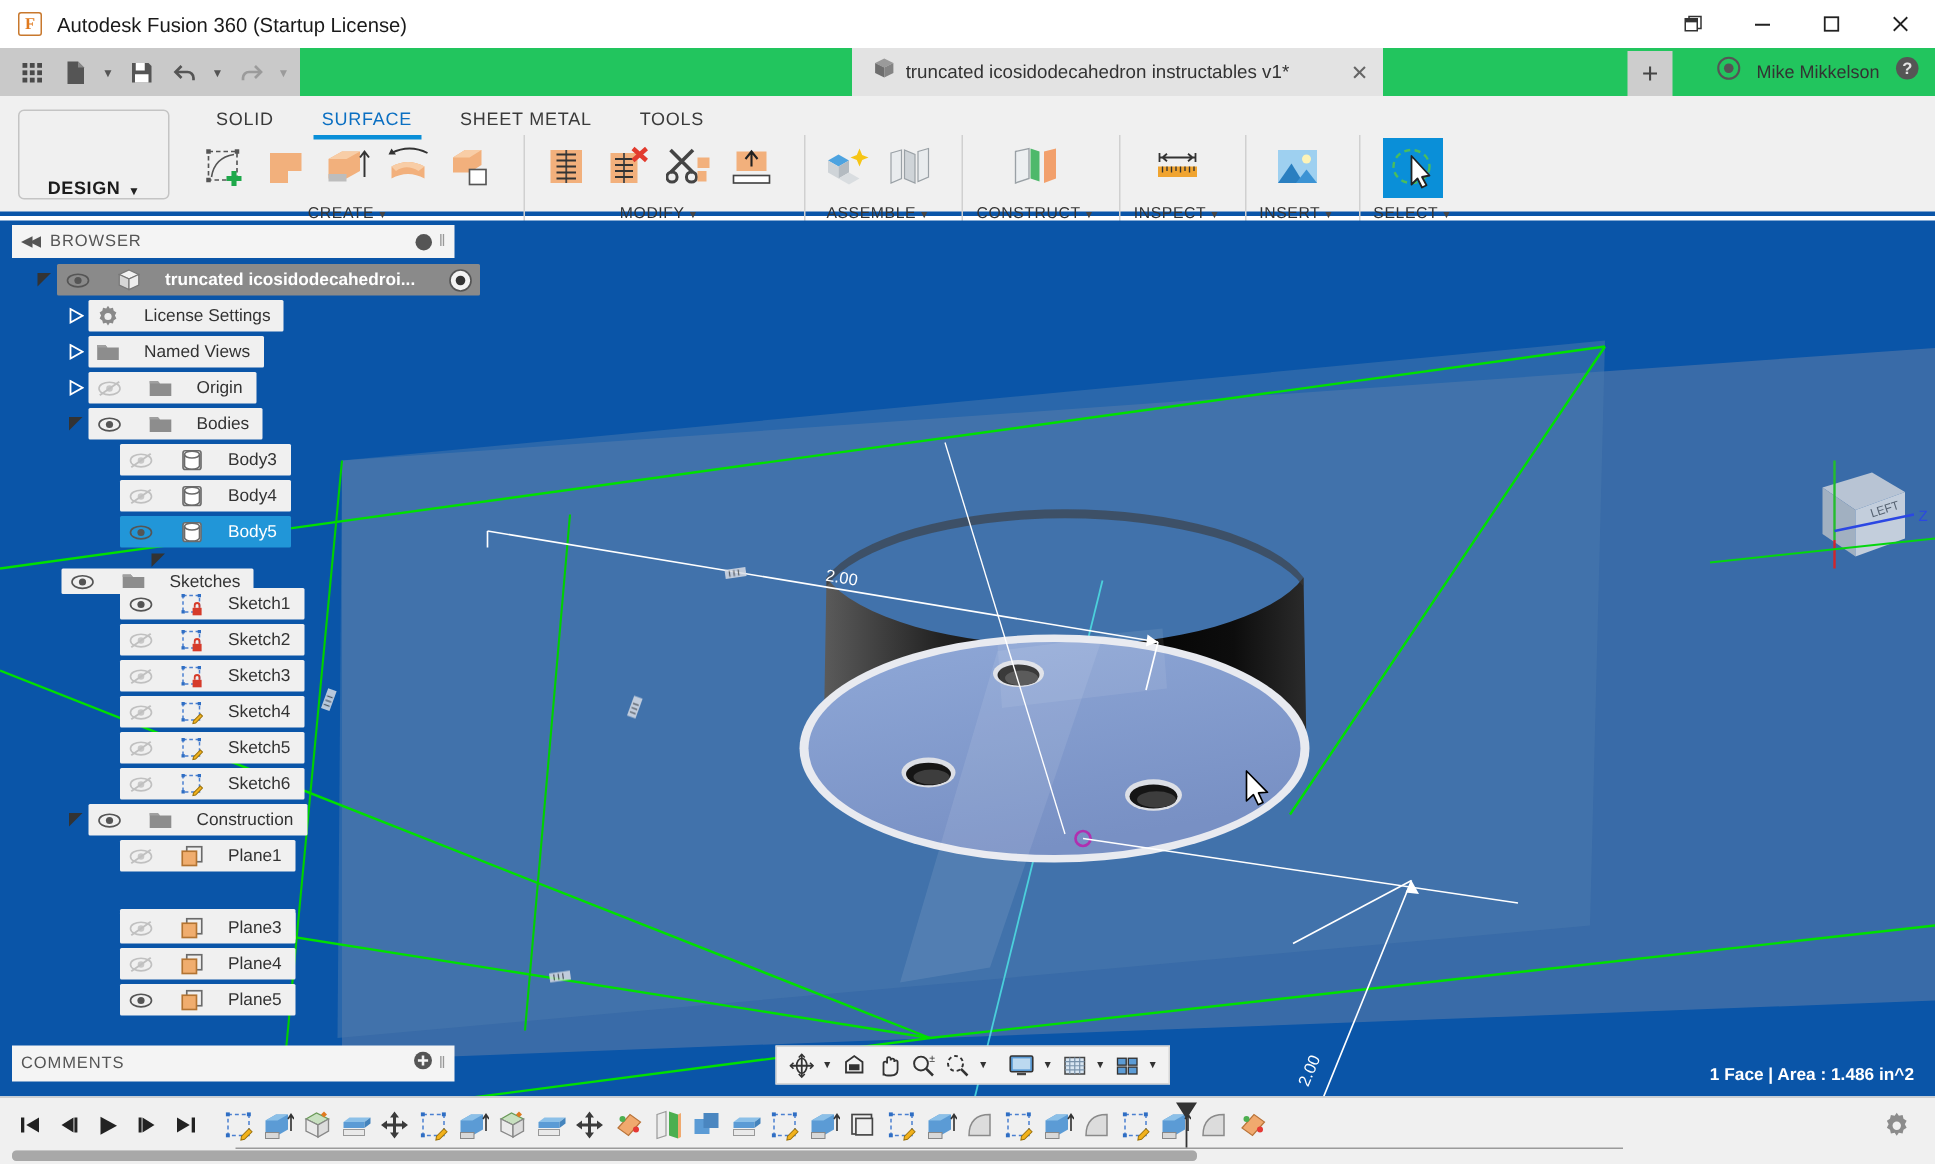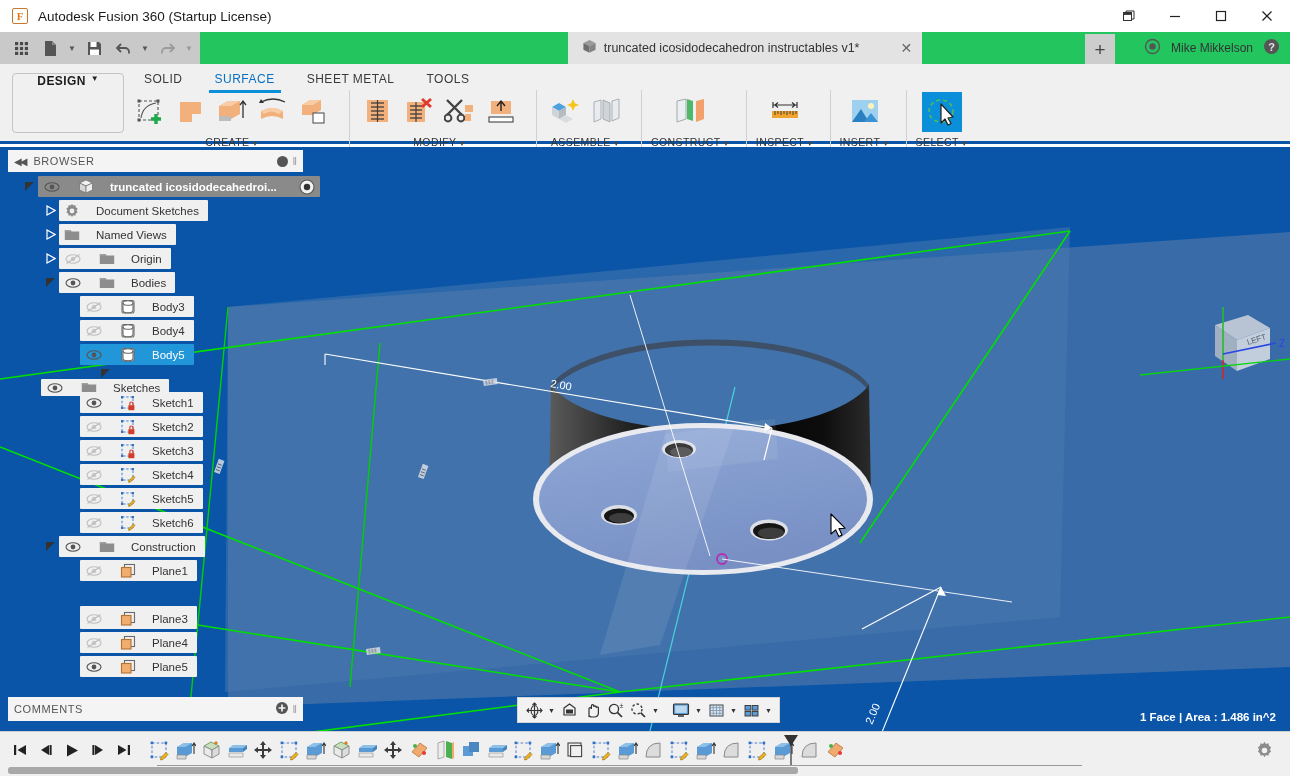--- a/index.html
+++ b/index.html
@@ -65,23 +65,23 @@
     padding-right: 10px;
   }
   .tab-user { font-size: 12px; color: #333; }
 
   
   .ribbon {
     position: absolute; left: 0; top: 64px; width: 1290px; height: 80px;
     background: #f0f0f0; border-bottom: 3px solid #0a55a8;
   }
   .ws-box {
-    position: absolute; left: 12px; top: 9px; width: 112px; height: 60px;
+    position: absolute; left: 12px; top: 9px; width: 101px; height: 60px;
     border: 1px solid #c4c4c4; border-radius: 4px; background: #f0f0f0;
-    display: flex; align-items: flex-start; justify-content: center; gap: 5px;
+    display: flex; align-items: flex-end; justify-content: center; gap: 5px;
   }
   .ws-label { font-size: 12px; font-weight: bold; color: #1b1b1b; letter-spacing: .4px; }
   .ribbon-tabs {
     position: absolute; left: 128px; top: 4px; display: flex; gap: 0;
   }
   .rtab {
     padding: 4px 16px 5px; font-size: 12px; color: #3a3a3a; letter-spacing: .5px;
     position: relative;
   }
   .rtab.active { color: #0a6fc2; }
@@ -758,21 +758,21 @@
               <path d="M2 1 L2 10 L10 5.5 Z" fill="none" stroke="#fff" stroke-width="1.2"></path>
             </svg>
           </span>
           <div class="chip">
             <span class="ticon">
               <svg width="16" height="16" viewBox="0 0 16 16">
                 <path d="M8 0.8 l1.2 1.8 2.1-.5 .5 2.1 1.8 1.2 -1 2 1 2 -1.8 1.2 -.5 2.1 -2.1-.5 -1.2 1.8 -1.2-1.8 -2.1 .5 -.5-2.1 -1.8-1.2 1-2 -1-2 1.8-1.2 .5-2.1 2.1 .5 z" fill="#8a8a8a"></path>
                 <circle cx="8" cy="8" r="2.4" fill="#f0f0f0"></circle>
               </svg>
             </span>
-            <span class="tlabel">Document Sketches</span>
+            <span class="tlabel">License Settings</span>
           </div>
         </div>
       </div>
       <div class="trow" style="top: 48px;">
         <div class="tw" style="margin-left: 41px;">
           <span class="expander">
             <svg width="11" height="11" viewBox="0 0 11 11">
               <path d="M2 1 L2 10 L10 5.5 Z" fill="none" stroke="#fff" stroke-width="1.2"></path>
             </svg>
           </span>

